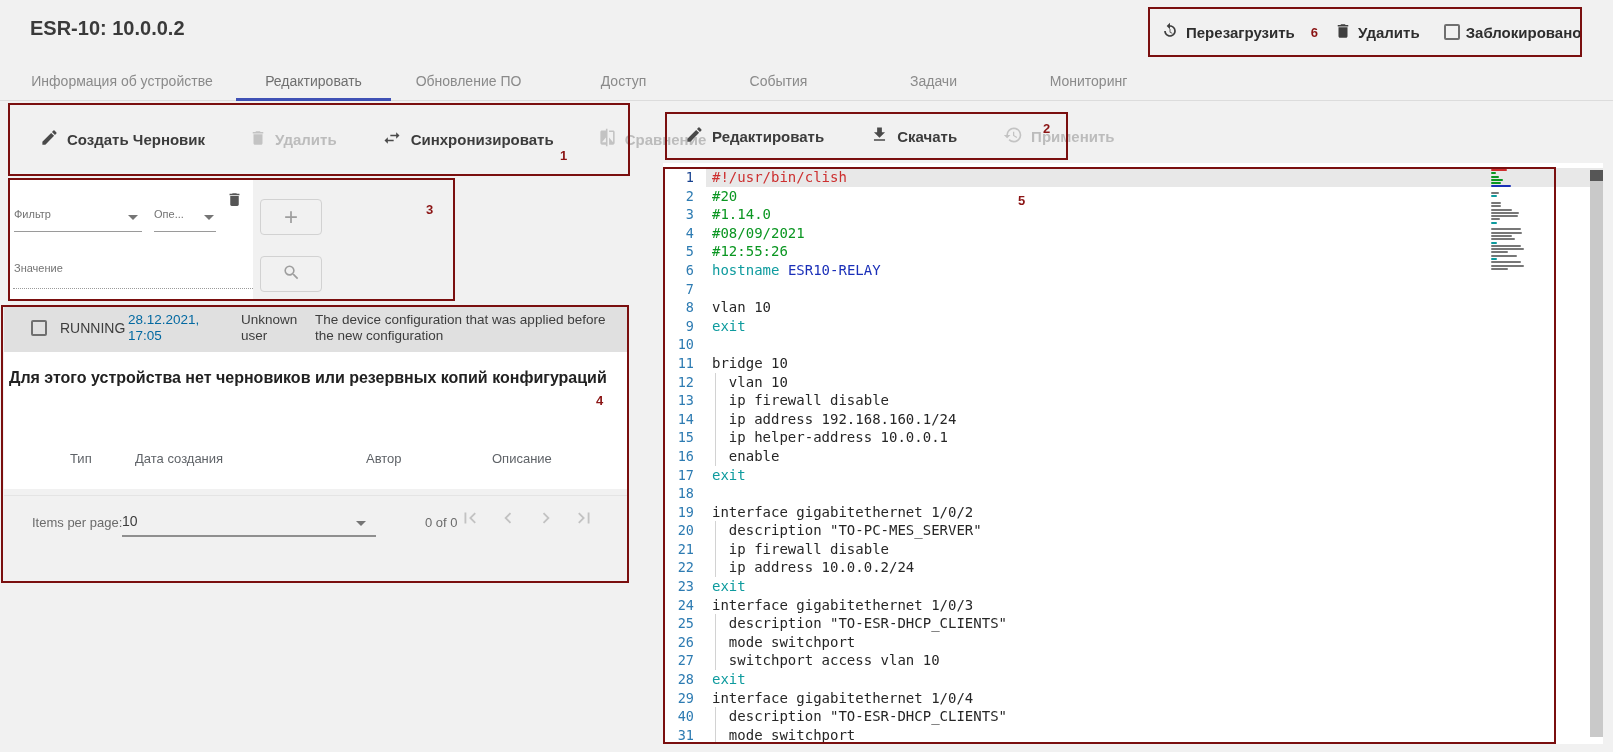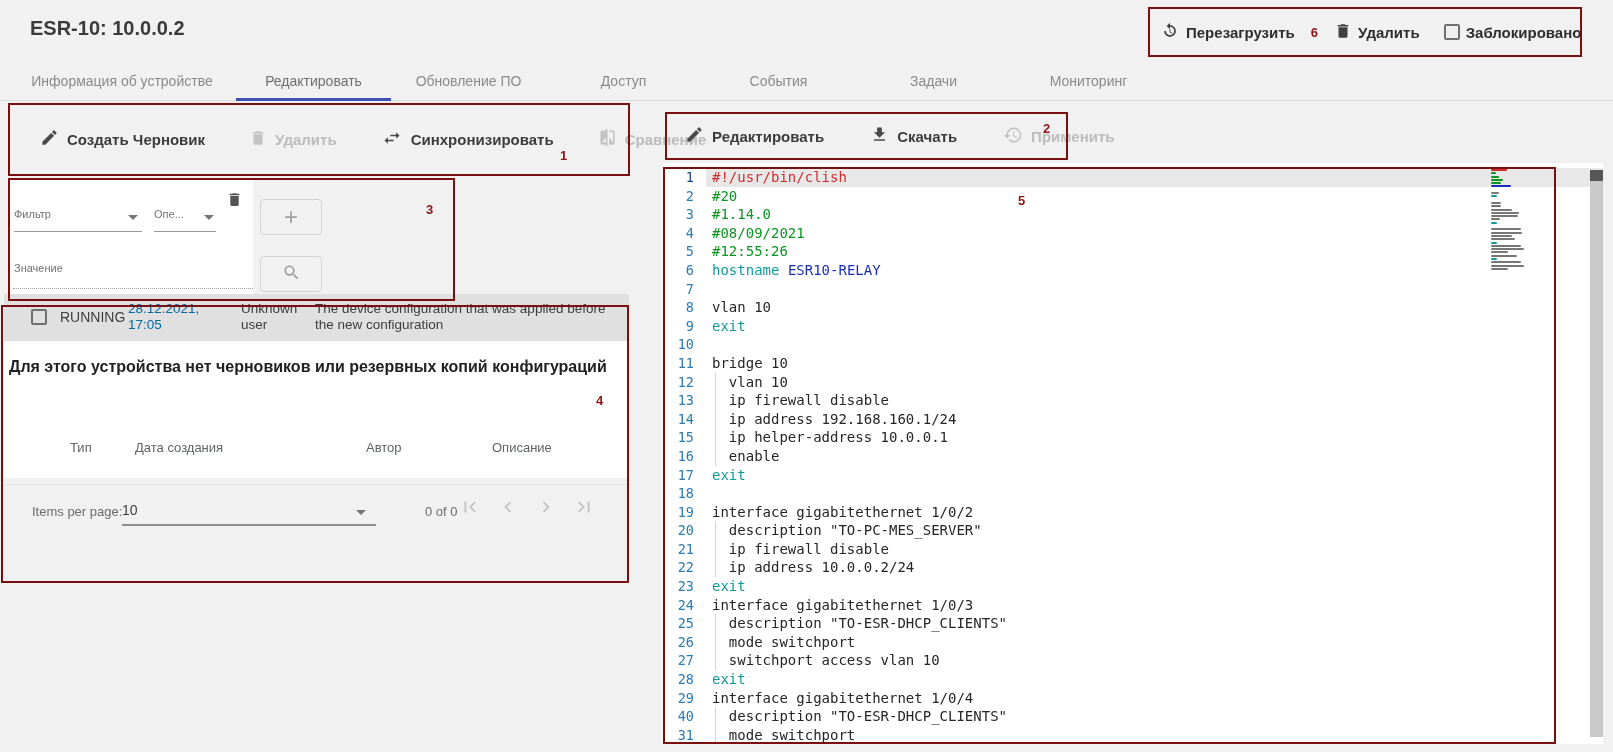--- a/index.html
+++ b/index.html
@@ -35,21 +35,21 @@
   .underline { position:absolute; border-bottom:1px solid #9a9a9a; }
   .dotted-underline { position:absolute; border-bottom:1px dotted #9a9a9a; }
   .caret { position:absolute; width:0; height:0; border-left:5px solid transparent; border-right:5px solid transparent; border-top:5px solid #757575; }
   .trash-sm { position:absolute; left:218px; top:12px; cursor:pointer; }
   .trash-sm svg { fill:#555; }
   .sq-btn { position:absolute; width:62px; height:36px; border:1px solid #d2d2d2; border-radius:4px; display:flex; align-items:center; justify-content:center; color:#9e9e9e; cursor:pointer; }
   .plus-glyph { font-size:24px; font-weight:400; line-height:1; color:#9e9e9e; }
   .sq-btn svg { fill:#9e9e9e; }
 
   
-  .table-card { position:absolute; left:4px; top:294px; width:625px; height:184px; background:#fff; }
+  .table-card { position:absolute; left:4px; top:305px; width:625px; height:184px; background:#fff; }
   .run-row { position:absolute; left:0; top:0; width:625px; height:47px; background:#e0e0e0; cursor:pointer; }
   .run-row .cb { position:absolute; left:27px; top:15px; }
   .run-type { position:absolute; left:56px; top:15px; font-size:14px; color:#3d3d3d; }
   .run-date { position:absolute; left:124px; top:7px; width:76px; font-size:13.5px; line-height:16px; color:#0369a1; }
   .run-author { position:absolute; left:237px; top:7px; width:70px; font-size:13.5px; line-height:16px; color:#3d3d3d; }
   .run-desc { position:absolute; left:311px; top:7px; width:302px; font-size:13.5px; line-height:16px; color:#3d3d3d; }
   .empty-msg { position:absolute; left:5px; top:64px; width:610px; font-size:16px; font-weight:bold; color:#212121; }
   .col-hdr { position:absolute; top:146px; font-size:13px; color:#5f6368; }
   .tbl-divider { position:absolute; left:0; top:190px; width:625px; border-bottom:1px solid #e4e4e4; }
   .pg-label { position:absolute; top:210px; font-size:13px; color:#6b6b6b; }

